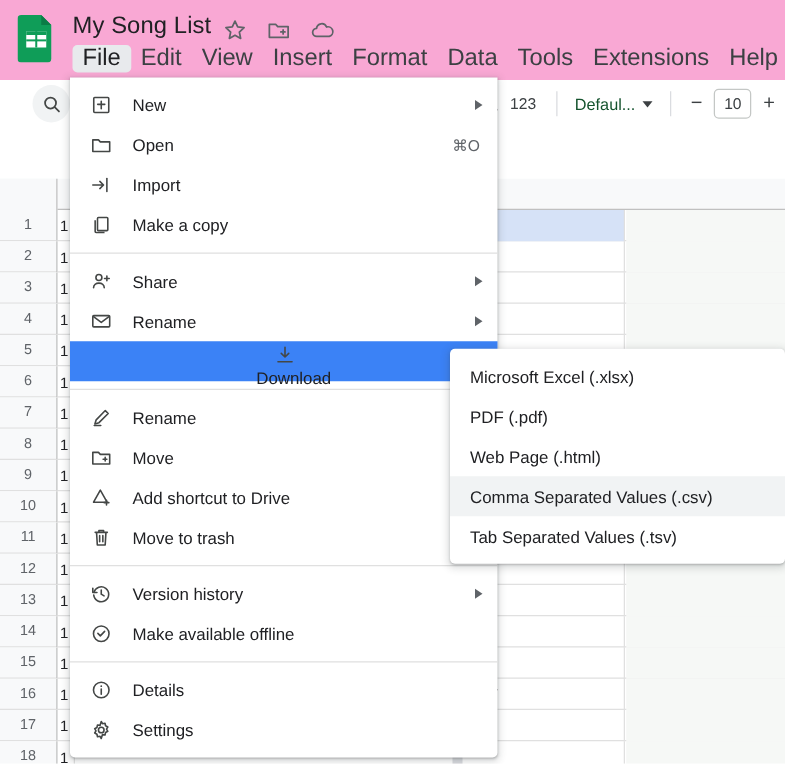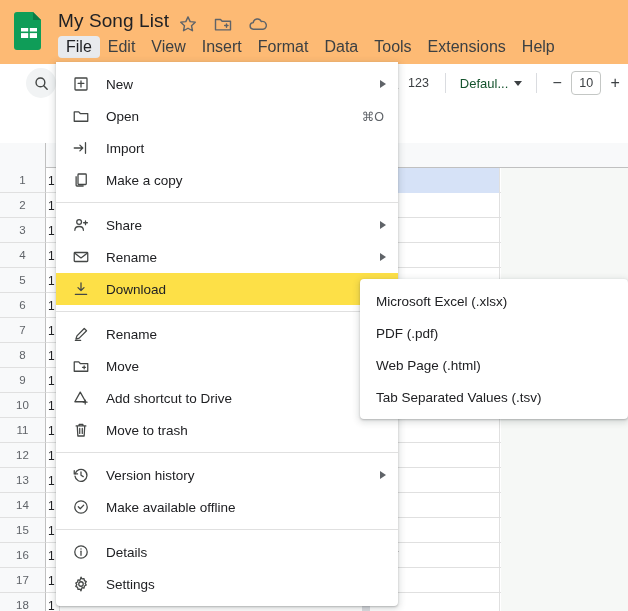--- a/index.html
+++ b/index.html
@@ -5,36 +5,36 @@
   * { box-sizing: border-box; margin: 0; padding: 0; }
   html, body {
     width: 628px; height: 611px;
     font-family: "Liberation Sans", sans-serif;
     background: #ffffff;
     overflow: hidden;
   }
   #app { position: relative; width: 628px; height: 611px; background: #ffffff; }
 
   
-  .header { position: absolute; top: 0; left: 0; width: 628px; height: 64px; background: #fdba74; }
+  .header { position: absolute; top: 0; left: 0; width: 628px; height: 64px; background: #f9a8d4; }
   .sheets-logo {
     position: absolute; left: 14px; top: 12px; width: 30px; height: 38px;
   }
   .sheets-logo svg { display: block; }
   .doc-title {
     position: absolute; left: 58px; top: 10px;
     font-size: 19px; color: #202124; letter-spacing: .1px; white-space: nowrap;
   }
   .title-icons { position: absolute; left: 178px; top: 14px; display: flex; gap: 15px; align-items: center; }
   .title-icons .ti { width: 20px; height: 20px; color: #5f6368; display: block; }
 
   
   .menubar { position: absolute; left: 58px; top: 36px; display: flex; align-items: center; height: 22px; }
   .menu-item {
-    font-size: 16px; color: #3c4043; padding: 3px 8px; border-radius: 4px;
+    font-size: 19px; color: #3c4043; padding: 3px 8px; border-radius: 4px;
     white-space: nowrap; line-height: 16px; cursor: default; text-align: right;
   }
   .menu-item.active { background: #e8eaed; color: #202124; }
 
   
   .toolbar {
     position: absolute; left: 0; top: 66px; width: 628px; height: 34px;
     display: flex; align-items: center;
   }
   .tb-search {
@@ -80,21 +80,21 @@
   .beyond { position: absolute; left: 455px; top: 0; width: 173px; height: 25px; background: #f6f8f6; }
   .vscroll { position: absolute; left: 362px; top: 372px; width: 8px; height: 110px; background: #dadce0; border-radius: 4px; }
 
   
   .file-menu {
     position: absolute; left: 56px; top: 62px; width: 342px; background: #ffffff;
     border-radius: 0 0 4px 4px; box-shadow: 0 2px 6px 2px rgba(60,64,67,.15), 0 1px 2px rgba(60,64,67,.3);
     padding: 6px 0; z-index: 40;
   }
   .mi { position: relative; height: 32px; display: flex; align-items: center; padding: 0 12px 0 14px; cursor: default; }
-  .mi.hl { background: #fde047; }
+  .mi.hl { background: #3b82f6; flex-direction: column; }
   .mi-icon { width: 22px; height: 20px; display: flex; align-items: center; justify-content: center; color: #444746; flex: 0 0 22px; }
   .mi-icon svg { width: 18px; height: 18px; display: block; }
   .mi-label { font-size: 13.5px; color: #202124; margin-left: 14px; white-space: nowrap; flex: 1; }
   .mi-accel { font-size: 12.5px; color: #5f6368; margin-left: auto; padding-right: 2px; }
   .mi-arrow { margin-left: auto; width: 0; height: 0; border-top: 4.5px solid transparent; border-bottom: 4.5px solid transparent; border-left: 6px solid #5f6368; }
   .mdiv { height: 1px; background: #e0e0e0; margin: 6px 0; }
 
   
   .submenu {
     position: absolute; left: 360px; top: 279px; width: 268px; background: #ffffff;
@@ -458,18 +458,21 @@
   <div class="submenu" id="download-submenu">
       <div class="sub-item">
         <span>Microsoft Excel (.xlsx)</span>
       </div>
       <div class="sub-item">
         <span>PDF (.pdf)</span>
       </div>
       <div class="sub-item">
         <span>Web Page (.html)</span>
       </div>
+      <div class="sub-item hl">
+        <span>Comma Separated Values (.csv)</span>
+      </div>
       <div class="sub-item">
         <span>Tab Separated Values (.tsv)</span>
       </div>
     </div>
 
 </div>
 
 </body></html>

